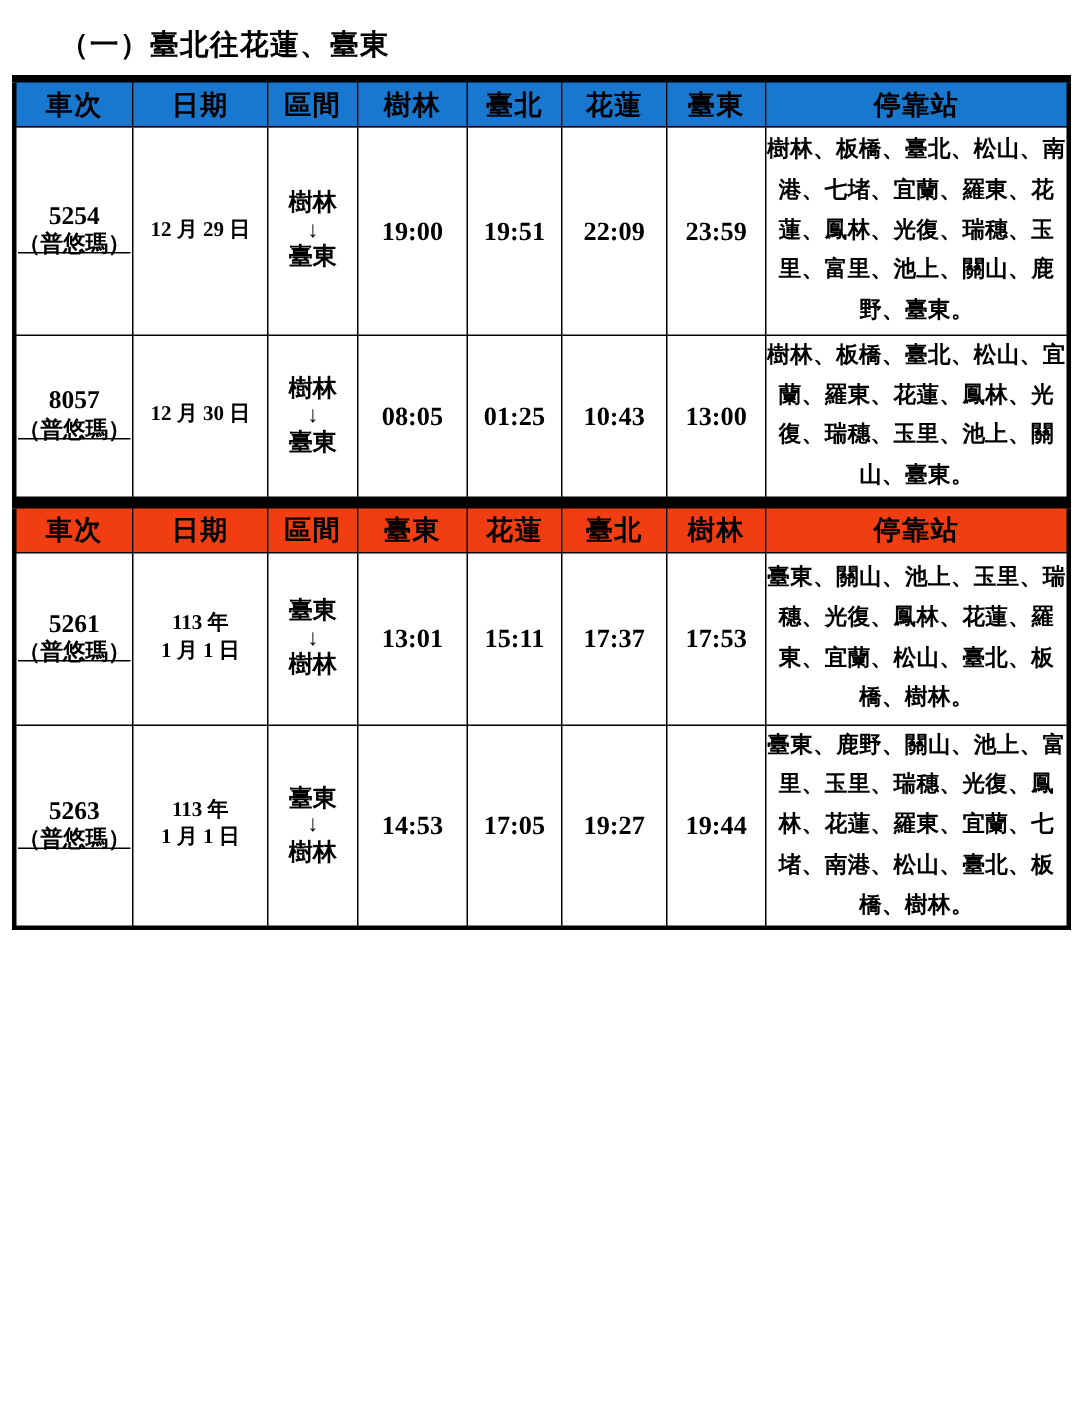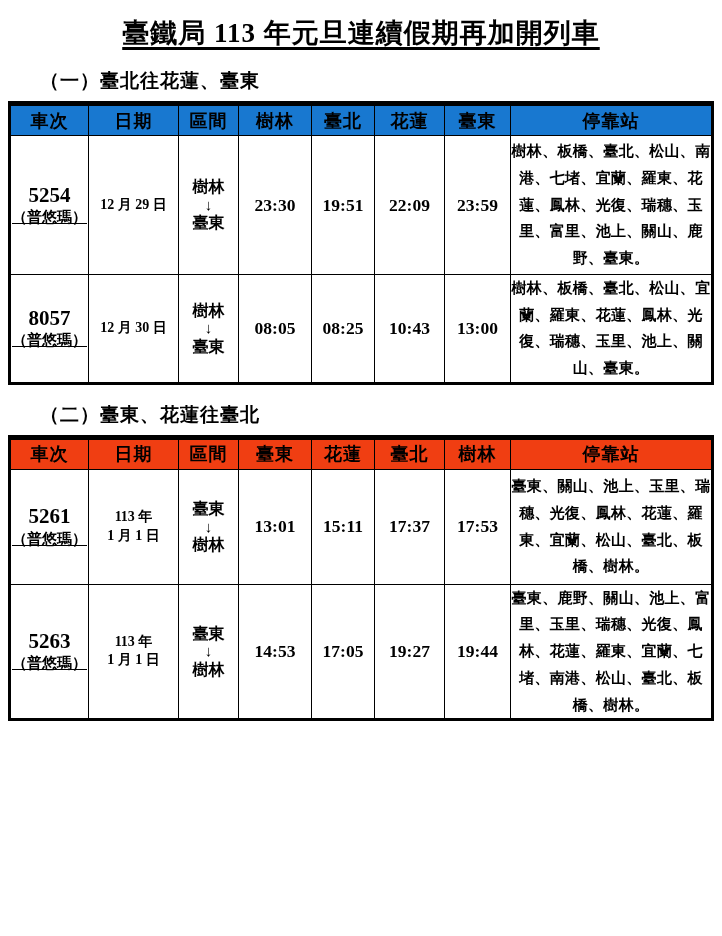--- a/index.html
+++ b/index.html
@@ -66,41 +66,40 @@
     padding: 0;
   }
   table.timetable thead th {
     height: 32px;
     font-size: 18px;
     letter-spacing: 1px;
   }
   table.t1 thead th { background: var(--t1-header-bg); }
   table.t2 thead th { background: var(--t2-header-bg); }
 
-  .train-no   { font-size: 21px; line-height: 1.2; }
+  .train-no   { font-size: 17px; line-height: 1.2; }
   .train-type { font-size: 15px; line-height: 1.3; text-decoration: underline; }
   .date-line  { font-size: 14px; line-height: 1.35; }
   .date-line:empty { display: none; }
   .iv-line    { font-size: 16px; line-height: 1.22; }
   .iv-arrow   { font-size: 15px; line-height: 1.1; }
   td.c-time   { font-size: 17.5px; font-family: "Liberation Serif", "DejaVu Serif", serif; }
   td.c-stops  {
     text-align: left;
     padding: 5px 4px 5px 8px;
     font-size: 15px;
     line-height: 1.78;
     letter-spacing: 0.3px;
   }
 </style>
 </head>
 <body>
 
 <div class="page">
 
-  <div class="doc-title"><span class="u">臺鐵局 113 年元旦連續假期再加開列車</span></div>
 
 
 
   <div class="table-caption">（一）臺北往花蓮、臺東</div>
 
   <table class="timetable t1">
     <colgroup>
       <col style="width:79px">
         <col style="width:90px">
         <col style="width:60px">
@@ -130,50 +129,49 @@
         </td>
         <td>
           <div class="date-line">12 月 29 日</div>
 
         </td>
         <td>
           <div class="iv-line">樹林</div>
           <div class="iv-arrow">↓</div>
           <div class="iv-line">臺東</div>
         </td>
-        <td class="c-time">23:30</td>
+        <td class="c-time">19:00</td>
         <td class="c-time">19:51</td>
         <td class="c-time">22:09</td>
         <td class="c-time">23:59</td>
         <td class="c-stops">樹林、板橋、臺北、松山、南港、七堵、宜蘭、羅東、花蓮、鳳林、光復、瑞穗、玉里、富里、池上、關山、鹿野、臺東。</td>
       </tr>
       <tr style="height:105px">
         <td>
           <div class="train-no">8057</div>
           <div class="train-type">（普悠瑪）</div>
         </td>
         <td>
           <div class="date-line">12 月 30 日</div>
 
         </td>
         <td>
           <div class="iv-line">樹林</div>
           <div class="iv-arrow">↓</div>
           <div class="iv-line">臺東</div>
         </td>
         <td class="c-time">08:05</td>
-        <td class="c-time">08:25</td>
+        <td class="c-time">01:25</td>
         <td class="c-time">10:43</td>
         <td class="c-time">13:00</td>
         <td class="c-stops">樹林、板橋、臺北、松山、宜蘭、羅東、花蓮、鳳林、光復、瑞穗、玉里、池上、關山、臺東。</td>
       </tr>
     </tbody>
   </table>
 
-  <div class="table-caption">（二）臺東、花蓮往臺北</div>
 
   <table class="timetable t2">
     <colgroup>
       <col style="width:79px">
         <col style="width:90px">
         <col style="width:60px">
         <col style="width:73px">
       <col style="width:63px">
         <col style="width:70px">
         <col style="width:66px">

